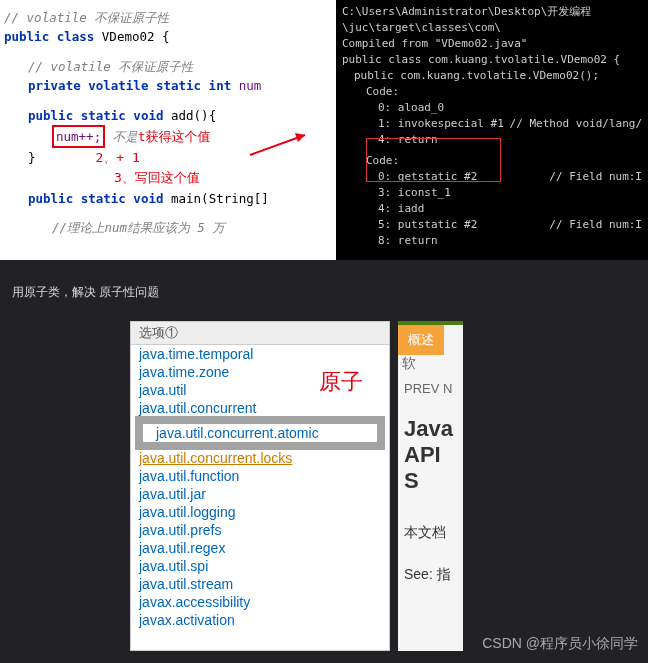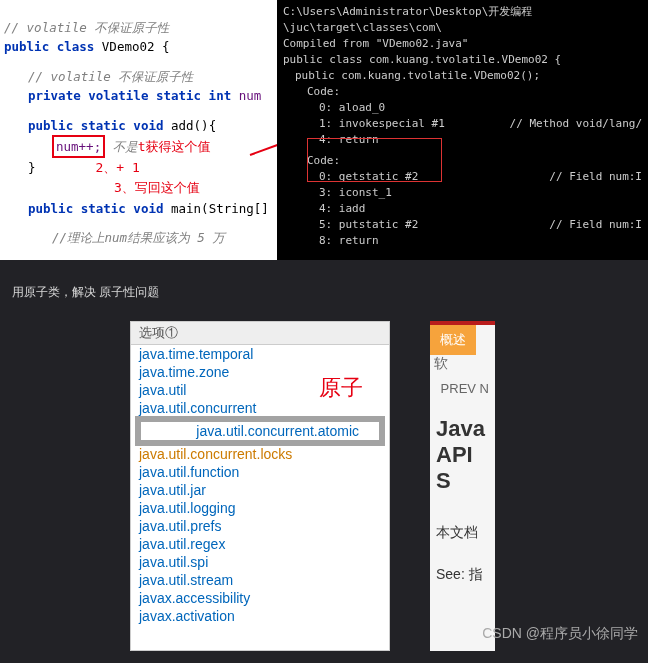--- a/index.html
+++ b/index.html
@@ -1,38 +1,38 @@
 <!DOCTYPE html>
 <html><head>
 <meta charset="utf-8">
 <style>
   * { margin: 0; padding: 0; box-sizing: border-box; }
   body { font-family: "Microsoft YaHei", Arial, sans-serif; background: #222226; width: 648px; height: 663px; overflow: hidden; }
   .top-section { display: flex; height: 260px; background: #fff; }
-  .source-pane { width: 277px; padding: 18px 4px; font-family: Consolas, monospace; font-size: 12.5px; line-height: 1.55; background: #fff; overflow: hidden; position: relative; }
+  .source-pane { width: 336px; padding: 8px 4px; font-family: Consolas, monospace; font-size: 12.5px; line-height: 1.55; background: #fff; overflow: hidden; position: relative; }
   .bytecode-pane { flex: 1; background: #000; color: #ccc; font-family: Consolas, monospace; font-size: 11px; line-height: 1.45; padding: 4px 6px; overflow: hidden; position: relative; }
   .kw { color: #0033b3; font-weight: bold; }
   .cmt { color: #808080; font-style: italic; }
   .fld { color: #660e7a; }
   .red-box { border: 2px solid #e60012; display: inline-block; padding: 0 2px; }
   .anno { color: #e60012; font-size: 13px; }
   .bc-red-box { border: 1px solid #d33; position: absolute; }
   .arrow { position: absolute; }
   .middle-text { color: #d8d8d8; font-size: 12px; padding: 24px 12px 20px; }
-  .bottom-section { display: flex; padding: 0 0 0 130px; height: 330px; position: relative; gap: 32px; }
+  .bottom-section { display: flex; padding: 0 0 0 130px; height: 330px; position: relative; }
   .pkg-pane { width: 260px; background: #fff; border: 1px solid #ccc; overflow: hidden; font-size: 14px; position: relative; }
   .pkg-item { padding: 1px 8px; color: #0066bb; cursor: pointer; white-space: nowrap; }
-  .pkg-item.selected { color: #cc7a00; }
-  .pkg-highlight { border: 6px solid #a3a3a3; margin: -1px 4px; padding: 0 12px; text-align: right; }
-  .right-doc { flex: 1; background: #f5f5f5; border-top: 4px solid #b91c1c; margin-left: 8px; overflow: hidden; font-size: 14px; max-width: 65px; }
+  .pkg-item.selected { color: #cc7a00; text-decoration: underline; }
+  .pkg-highlight { border: 8px solid #a3a3a3; margin: -1px 4px; padding: 0 5px; }
+  .right-doc { flex: 1; background: #f5f5f5; border-top: 4px solid #4d7c0f; margin-left: 8px; overflow: hidden; font-size: 14px; max-width: 65px; }
   .doc-tab { background: #f6a33c; color: #fff; display: inline-block; padding: 6px 10px; font-size: 13px; }
-  .doc-nav { color: #666; font-size: 13px; padding: 8px 6px; text-align: right; }
+  .doc-nav { color: #666; font-size: 13px; padding: 8px 6px; }
   .doc-title { font-size: 22px; font-weight: bold; color: #333; padding: 12px 6px; }
   .doc-body { padding: 6px; font-size: 14px; color: #333; margin-top: 12px; }
-  .watermark { position: absolute; bottom: 20px; right: 10px; color: #aaa; font-size: 14px; }
+  .watermark { position: absolute; bottom: 10px; right: 10px; color: #aaa; font-size: 14px; }
   .anno2 { position: absolute; color: #e60012; font-size: 22px; font-weight: 400; }
 </style>
 </head>
 <body>
 
 <div class="top-section">
   <div class="source-pane">
     <div><span class="cmt">// volatile 不保证原子性</span></div>
     <div><span class="kw">public class</span> <span>VDemo02 {</span></div>
     <div style="height:10px"></div>
@@ -90,21 +90,21 @@
         <div class="pkg-item">java.util.function</div>
         <div class="pkg-item">java.util.jar</div>
         <div class="pkg-item">java.util.logging</div>
         <div class="pkg-item">java.util.prefs</div>
         <div class="pkg-item">java.util.regex</div>
         <div class="pkg-item">java.util.spi</div>
         <div class="pkg-item">java.util.stream</div>
         <div class="pkg-item">javax.accessibility</div>
         <div class="pkg-item">javax.activation</div>
       </div>
-    <div class="anno2" style="left:188px;top:51px">原子</div>
+    <div class="anno2" style="left:188px;top:45px">原子</div>
   </div>
   <div class="right-doc">
     <div><span class="doc-tab">概述</span><span style="padding:6px 4px;color:#666">软</span></div>
     <div class="doc-nav">PREV  N</div>
     <div class="doc-title">Java
 API S</div>
     <div class="doc-body">本文档</div>
     <div class="doc-body">See: 指</div>
   </div>
 </div>

